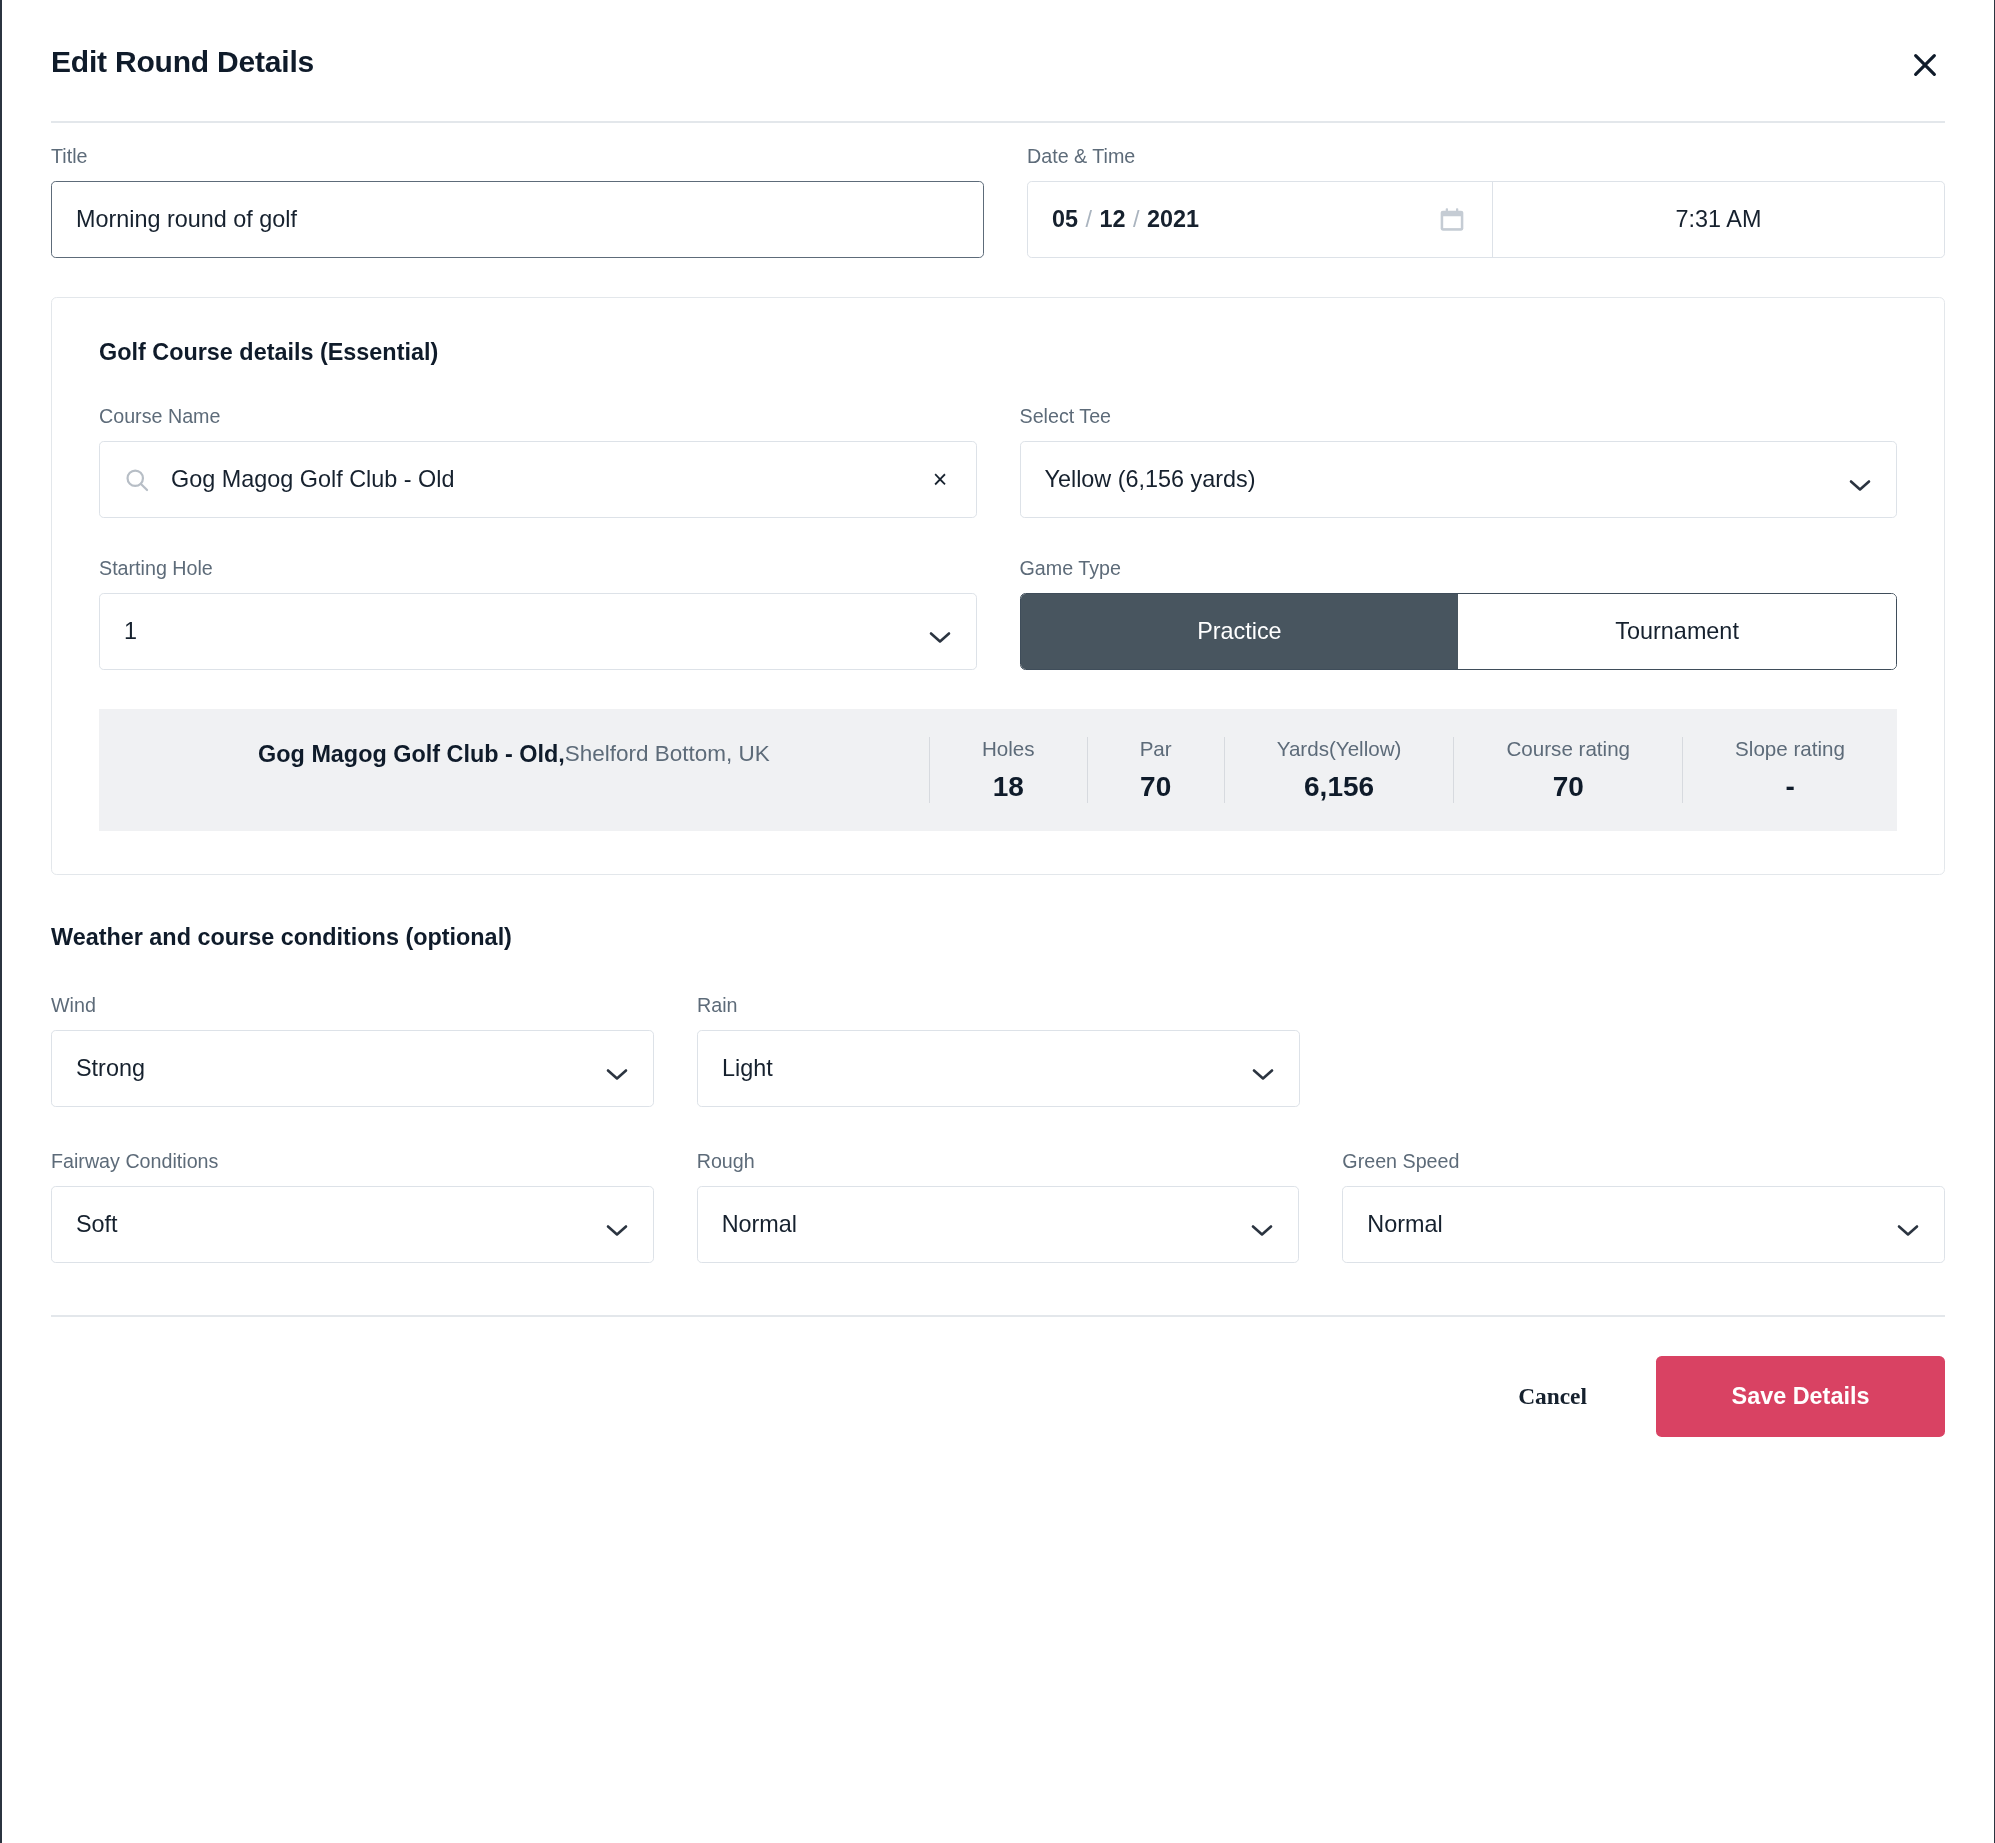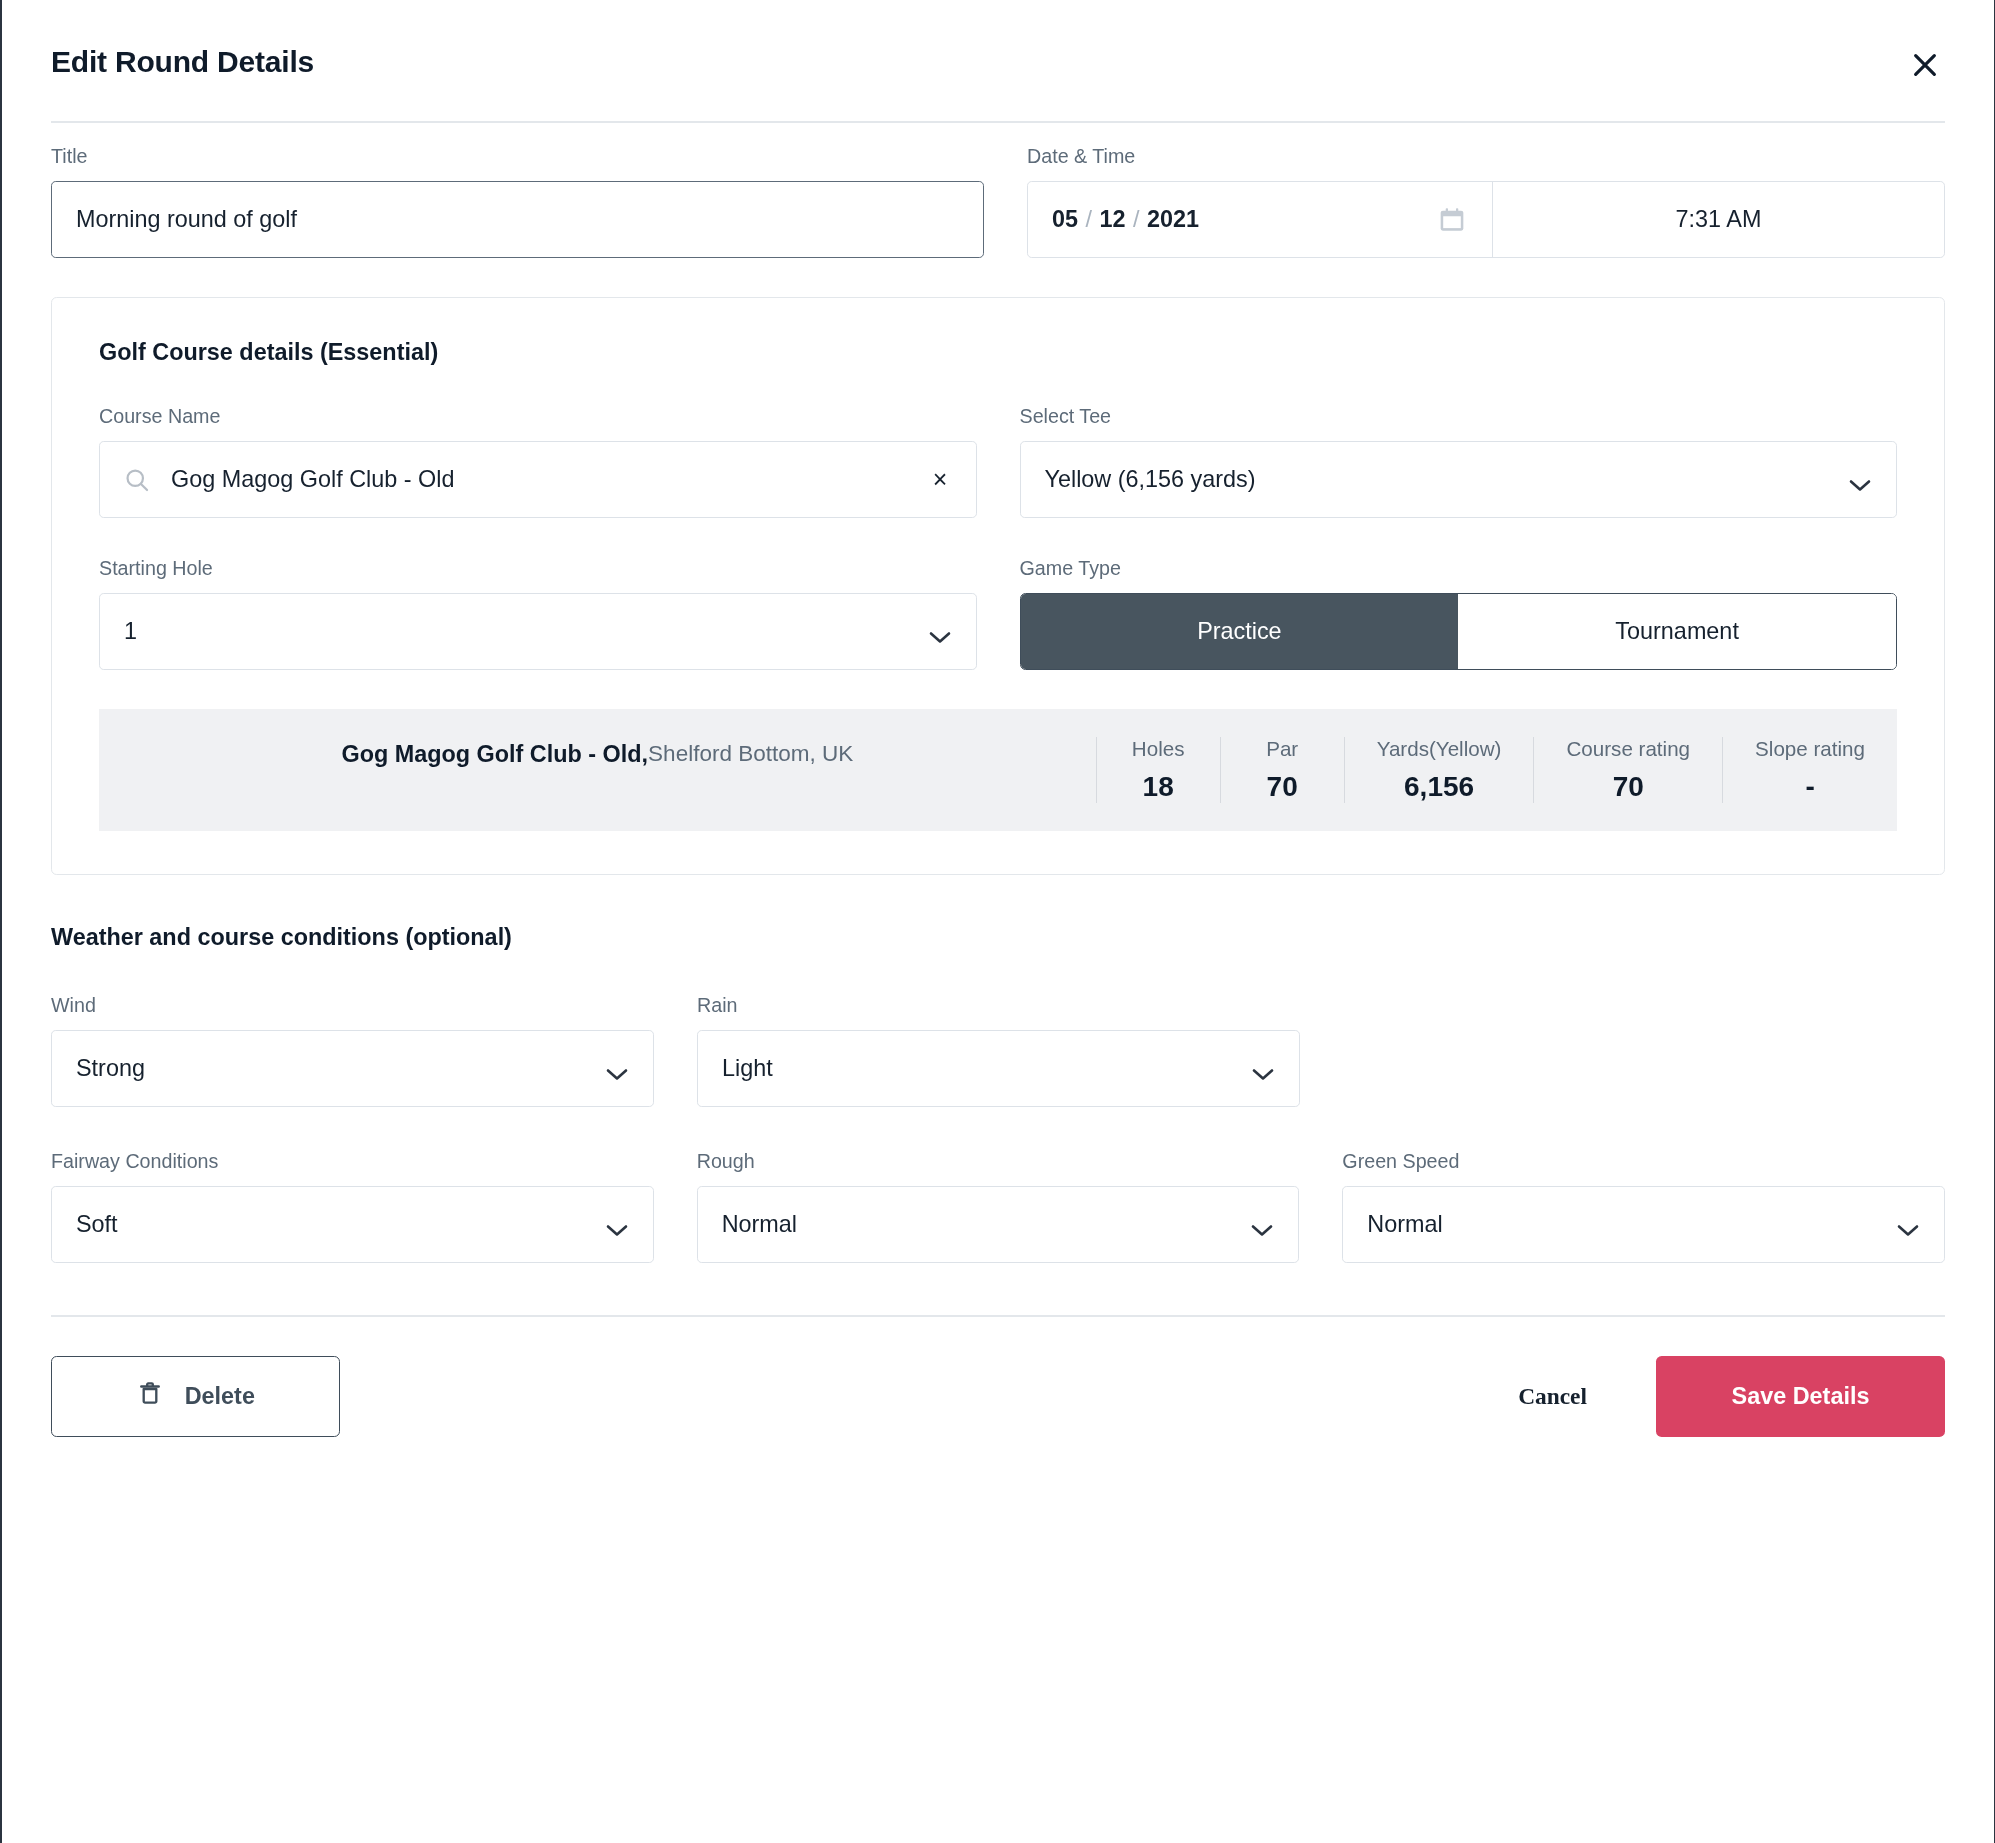--- a/index.html
+++ b/index.html
@@ -179,21 +179,21 @@
     flex-direction: row;
     justify-content: center;
   }
   .sum-name .n1 {
     font-size: 23.4px; font-weight: bold; color: #0f1b2a; line-height: 1.5;
   }
   .sum-name .n2 {
     font-size: 22.5px; color: #5d6b79; line-height: 1.5;
   }
   .sum-stat {
-    padding: 0 32px;
+    padding: 0 52px;
     border-left: 1.9px solid #d7dadf;
     display: flex;
     flex-direction: column;
     align-items: center;
     justify-content: center;
     min-width: 124px;
   }
   .sum-stat .k { font-size: 20.6px; color: #5d6b79; margin-bottom: 9.4px; }
   .sum-stat .v { font-size: 28px; font-weight: bold; color: #0f1b2a; }
 
@@ -453,29 +453,19 @@
           <svg width="24" height="15" viewBox="0 0 24 14">
               <path d="M3 3 L12 11 L21 3" fill="none" stroke="#2b3440" stroke-width="2.6" stroke-linecap="round" stroke-linejoin="round"></path>
             </svg>
         </span>
       </div>
     </div>
   </div>
 
   <div class="foot-rule"></div>
   <div class="footer">
-    <div class="btn-delete">
-      <span>
-        <svg width="28" height="28" viewBox="0 0 24 24">
-          <path d="M4.5 6.4 H19.5" stroke="#3f4d5a" stroke-width="2" stroke-linecap="round"></path>
-          <path d="M9.6 6.4 V4.6 a0.8 0.8 0 0 1 0.8 -0.8 h3.2 a0.8 0.8 0 0 1 0.8 0.8 V6.4" fill="none" stroke="#3f4d5a" stroke-width="2" stroke-linejoin="round"></path>
-          <path d="M6.6 8.6 H17.4 V19 a1.2 1.2 0 0 1 -1.2 1.2 H7.8 A1.2 1.2 0 0 1 6.6 19 Z" fill="none" stroke="#3f4d5a" stroke-width="2" stroke-linejoin="round"></path>
-        </svg>
-      </span>
-      <span>Delete</span>
-    </div>
     <div class="foot-right">
       <button class="btn-cancel">Cancel</button>
       <button class="btn-save">Save Details</button>
     </div>
   </div>
 </div>
 
 
 </body></html>

